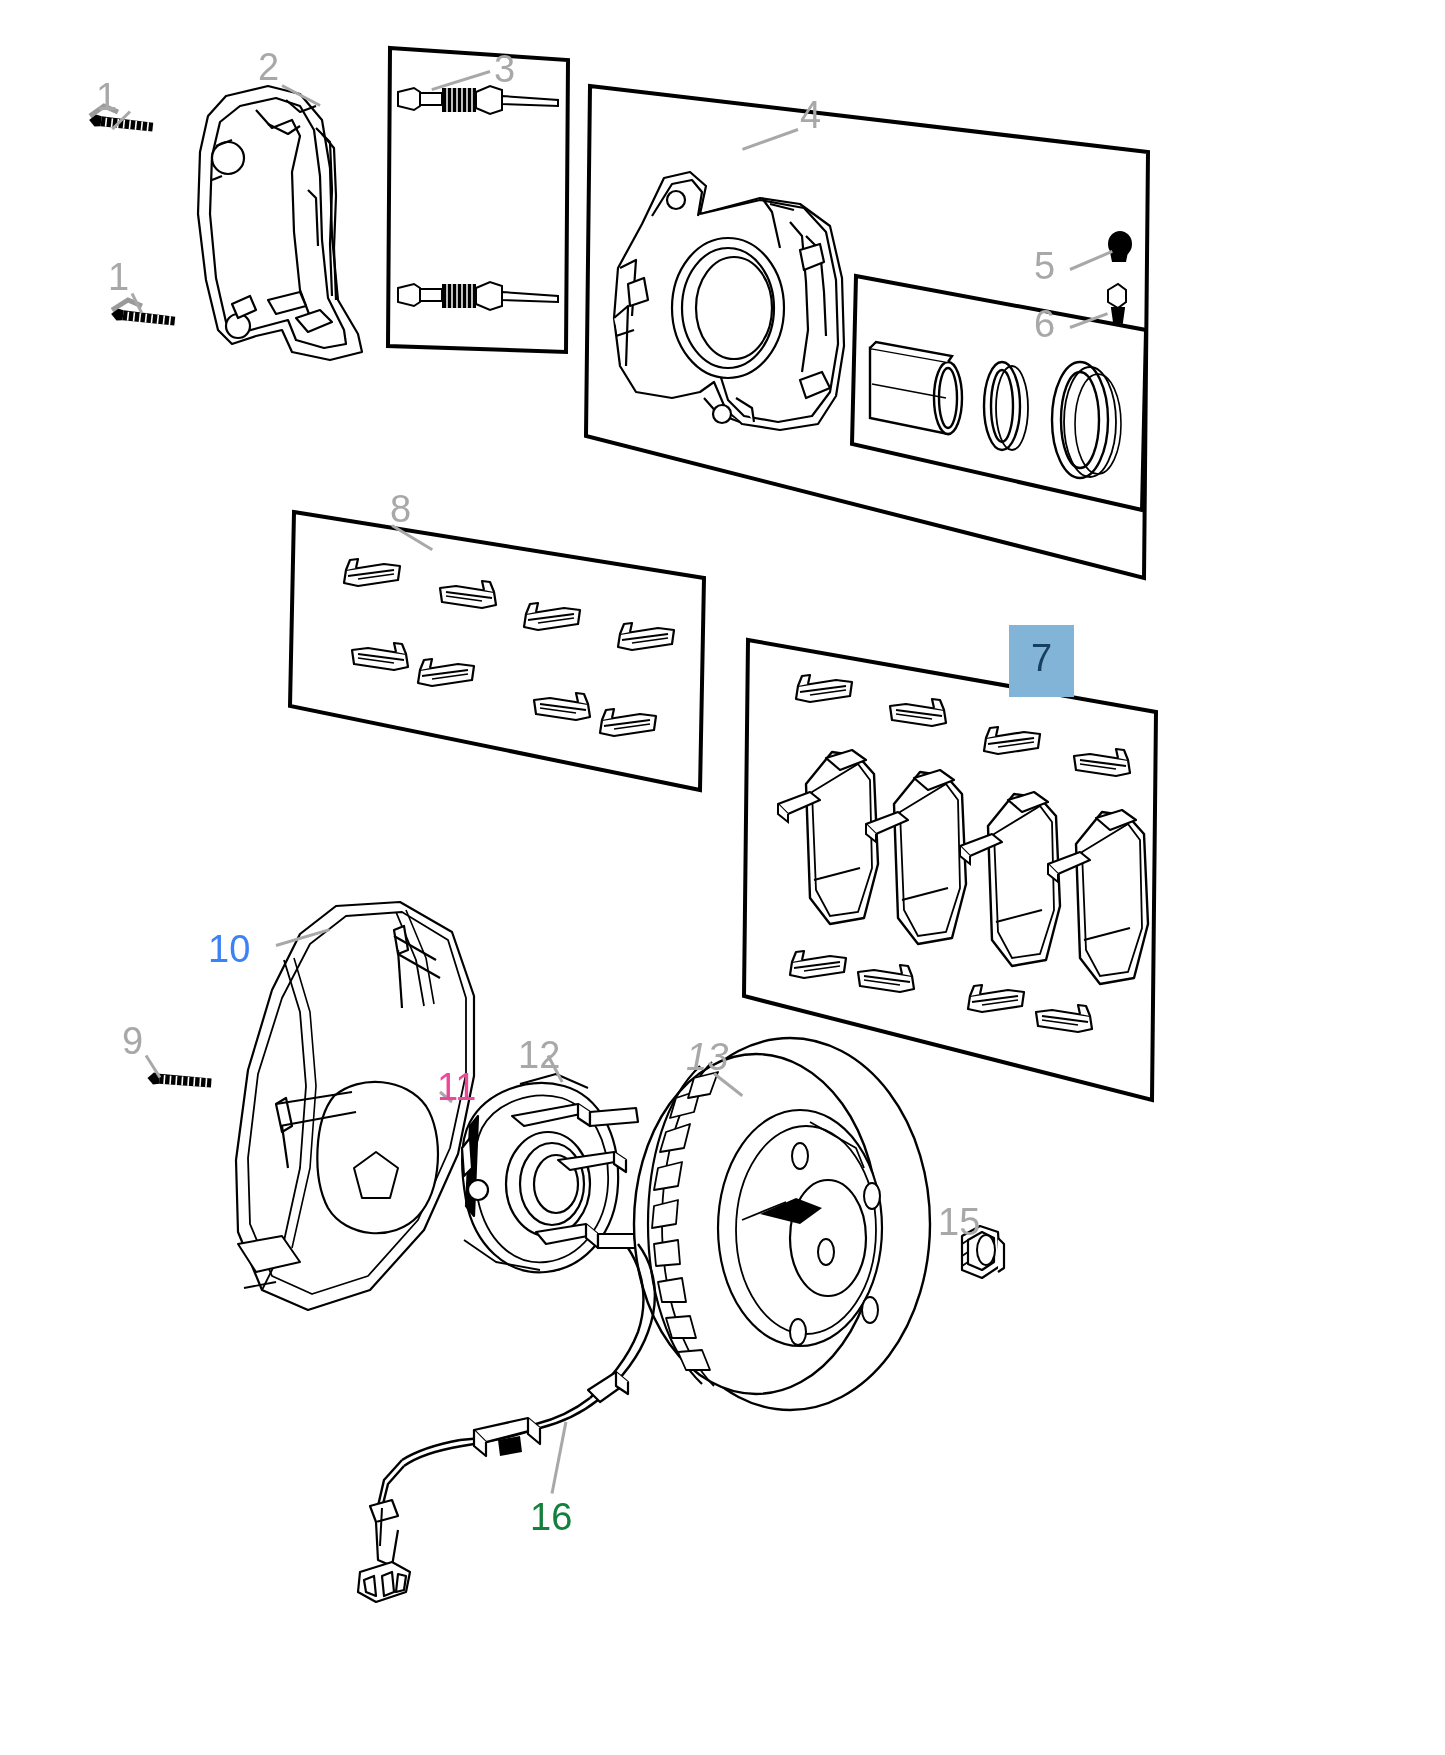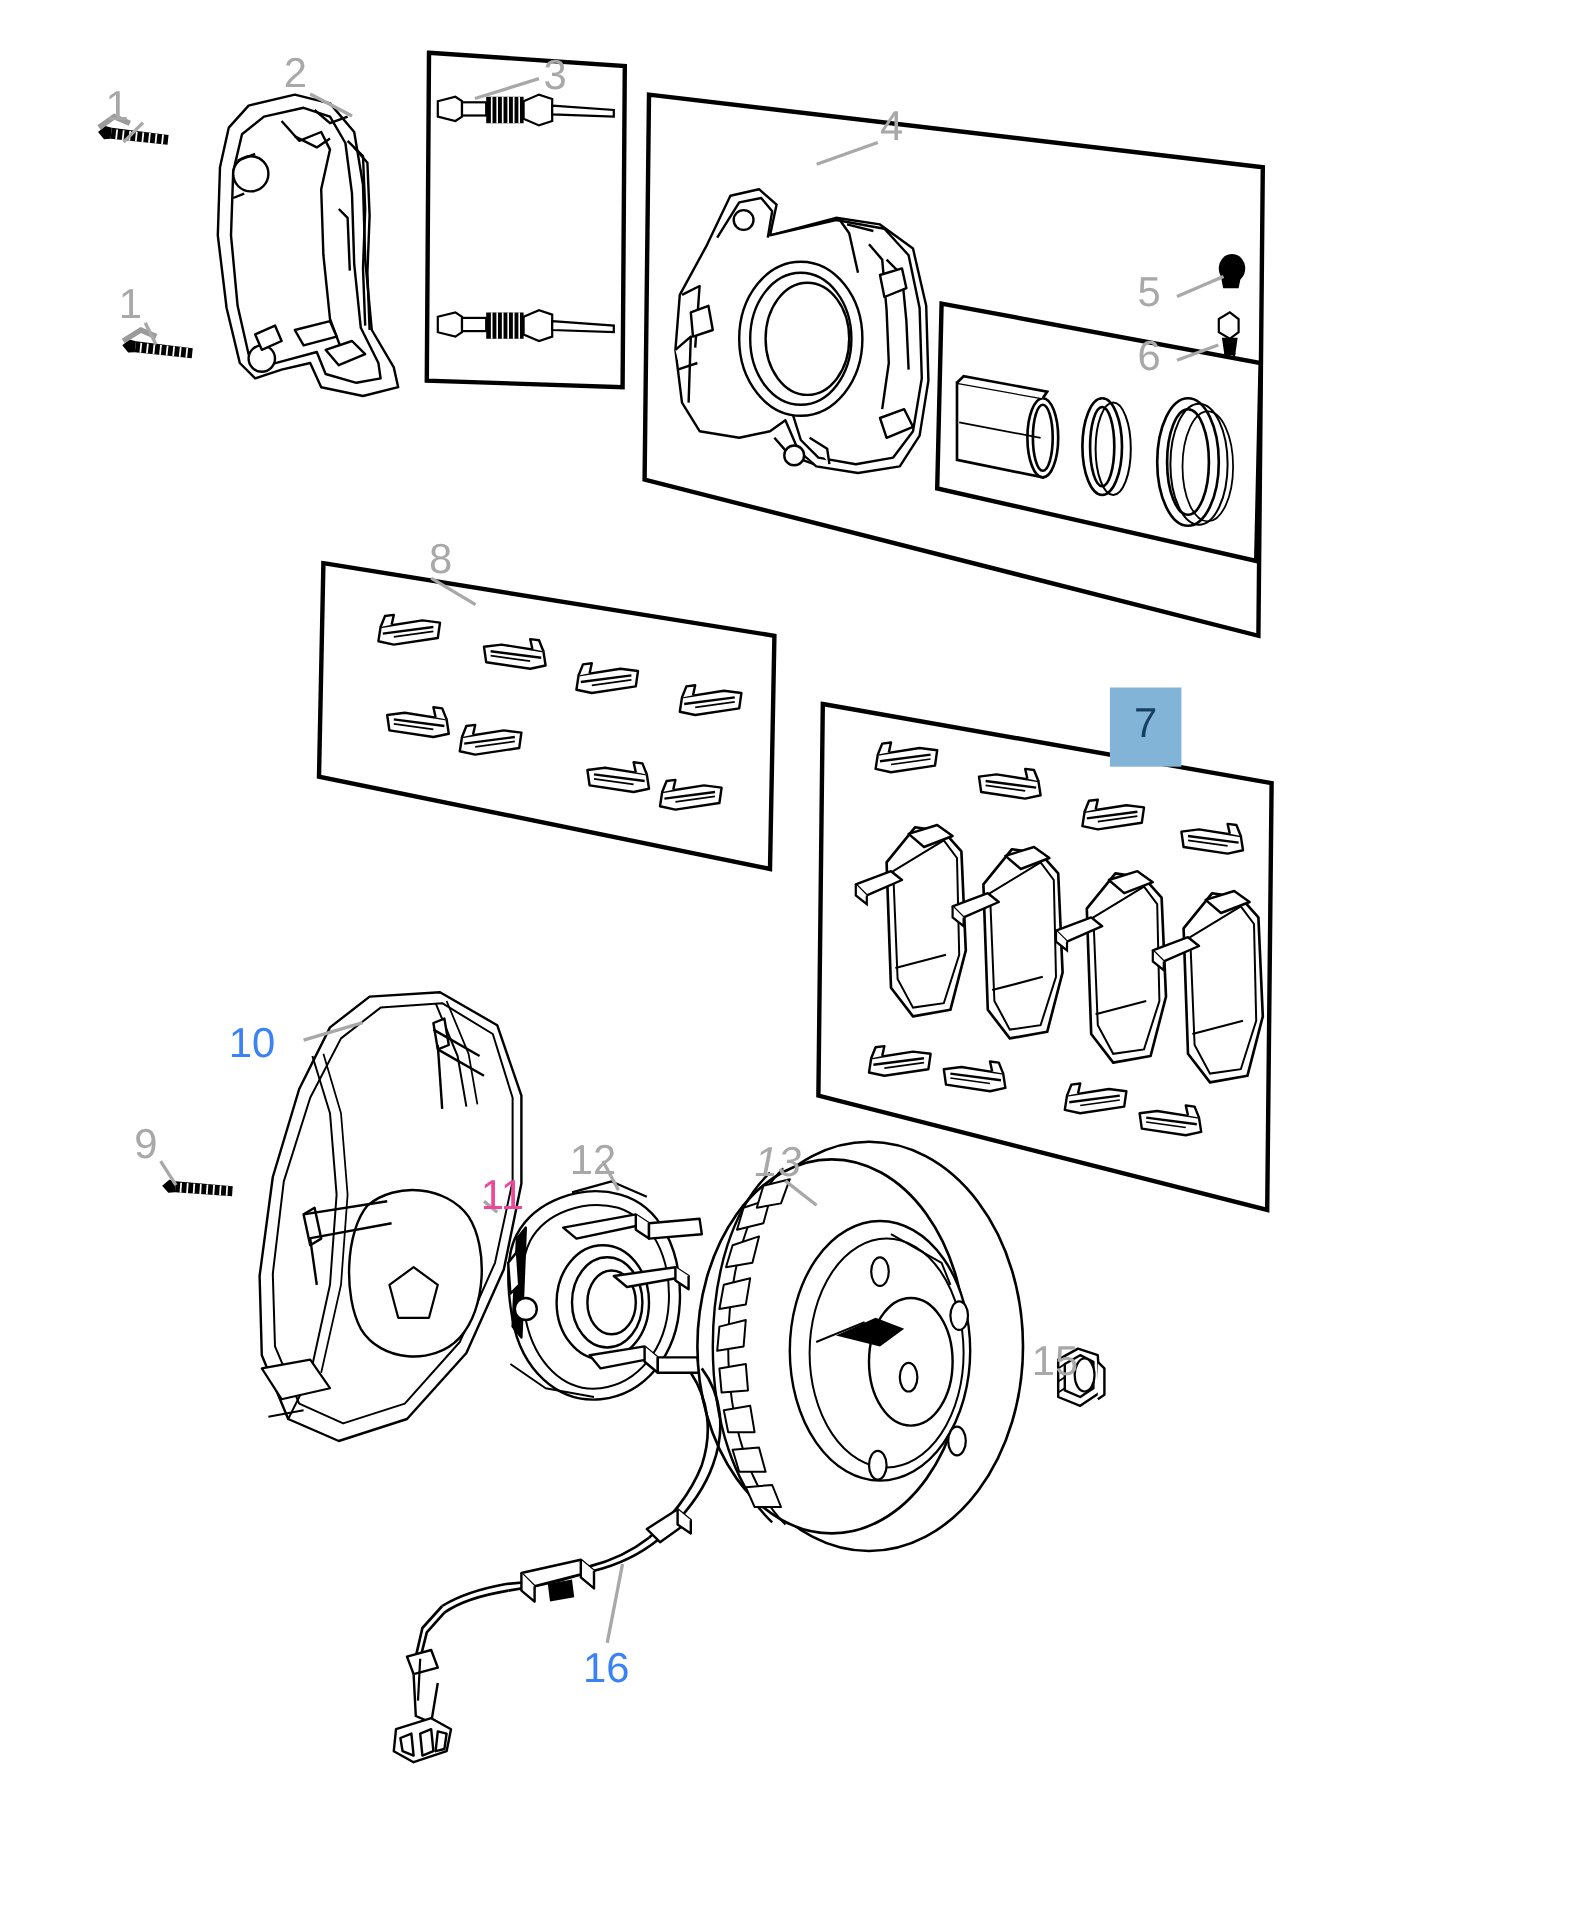--- a/index.html
+++ b/index.html
@@ -383,17 +383,17 @@
       <div class="callout" style="left: 800px; top: 96px; color: rgb(168, 168, 168);"><span>4</span></div>
       <div class="callout" style="left: 1034px; top: 247px; color: rgb(168, 168, 168);"><span>5</span></div>
       <div class="callout" style="left: 1034px; top: 305px; color: rgb(168, 168, 168);"><span>6</span></div>
       <div class="callout highlighted" style="left: 1009px; top: 625px; background: rgb(130, 180, 216); color: rgb(23, 63, 95);"><span>7</span></div>
       <div class="callout" style="left: 390px; top: 490px; color: rgb(168, 168, 168);"><span>8</span></div>
       <div class="callout" style="left: 122px; top: 1022px; color: rgb(168, 168, 168);"><span>9</span></div>
       <div class="callout" style="left: 208px; top: 930px; color: #3b82f6;"><span>10</span></div>
       <div class="callout" style="left: 437px; top: 1068px; color: #ec4899;"><span>11</span></div>
       <div class="callout" style="left: 518px; top: 1020px; color: rgb(168, 168, 168); margin-top: 16px;"><span>12</span></div>
       <div class="callout" style="left: 686px; top: 1038px; color: rgb(168, 168, 168); font-style: italic;"><span>13</span></div>
-      <div class="callout" style="left: 938px; top: 1203px; color: rgb(168, 168, 168); margin-top: 16px;"><span>15</span></div>
-      <div class="callout" style="left: 530px; top: 1498px; color: #3b82f6;"><span>16</span></div>
+      <div class="callout" style="left: 938px; top: 1203px; color: rgb(168, 168, 168);"><span>15</span></div>
+      <div class="callout" style="left: 530px; top: 1498px; color: #15803d;"><span>16</span></div>
     </div>
 
 </div>
 
 </body></html>

